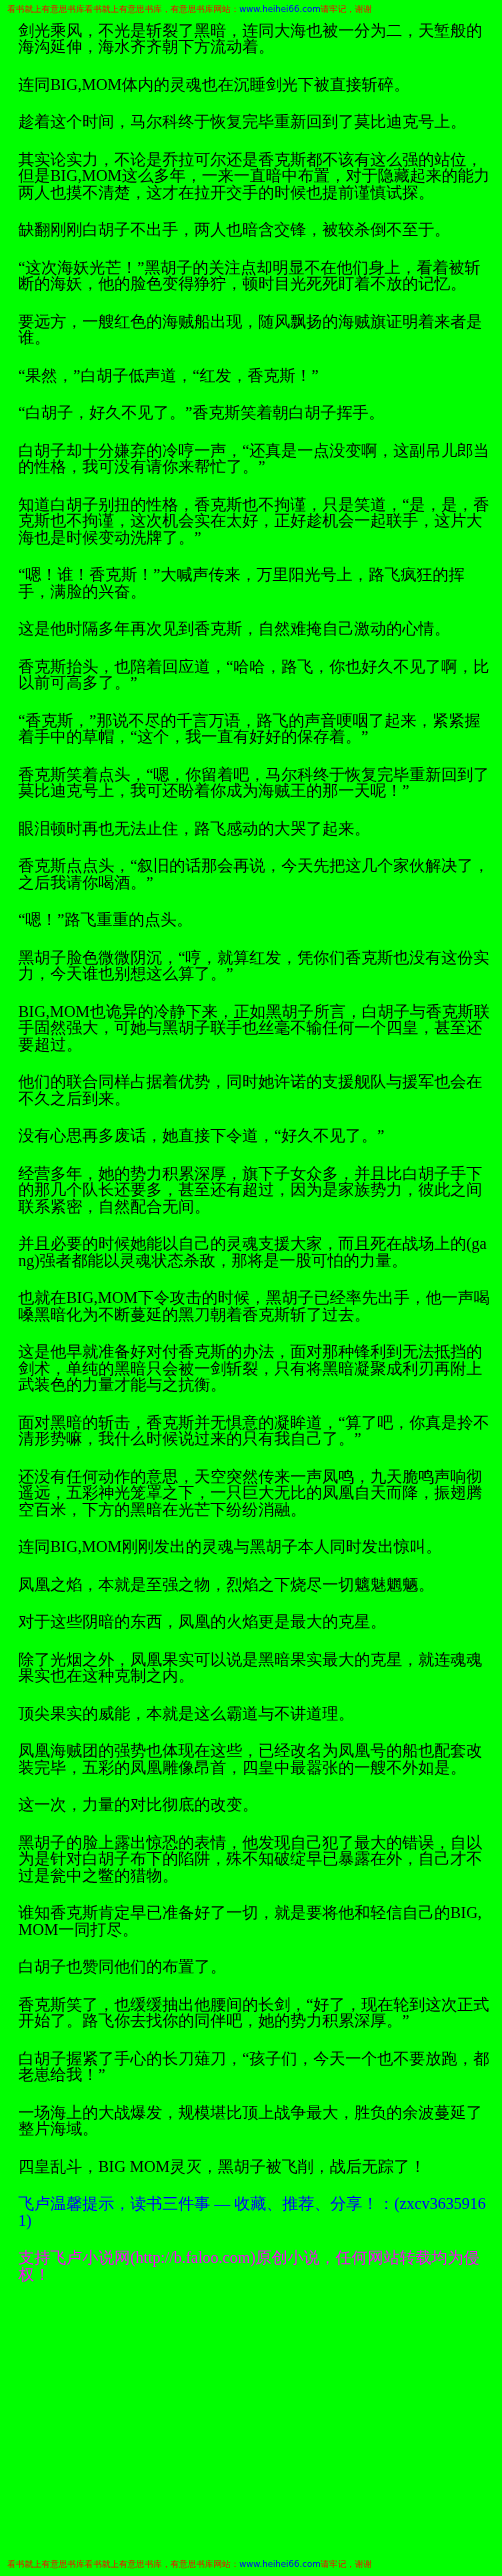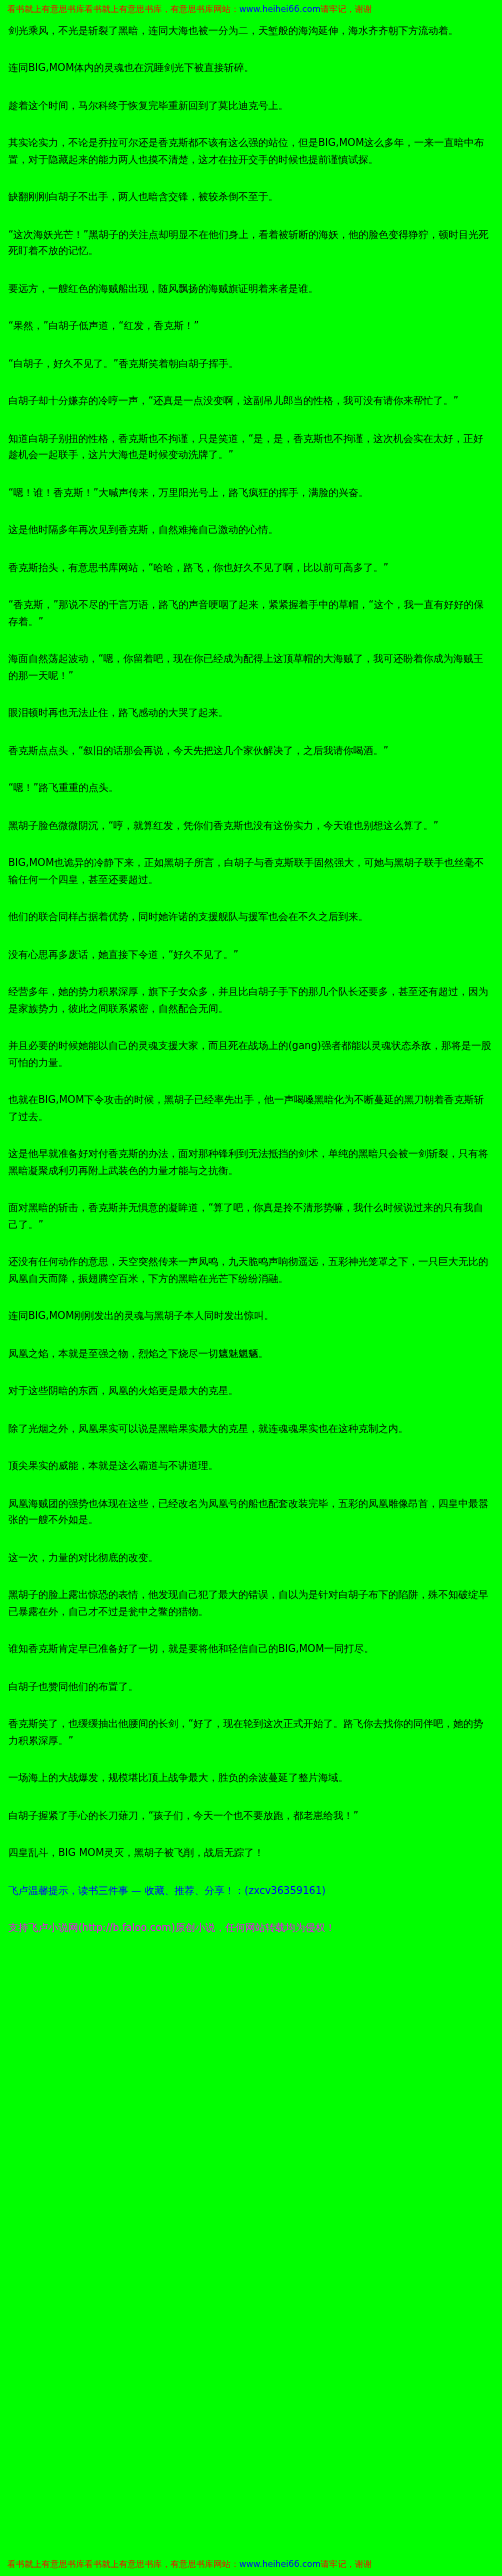--- a/index.html
+++ b/index.html
@@ -19,25 +19,26 @@
     line-height: 11.5px;
     color: #ff0000;
     white-space: nowrap;
     overflow: hidden;
   }
   .site-banner.top { margin-bottom: 7.2px; }
   .site-banner.bottom { margin-top: auto; padding-top: 16px; }
   .banner-url { color: #0000ff; text-decoration: none; cursor: pointer; }
   .content { flex: 0 0 auto; }
   .para {
-    font-size: 10px;
+    font-size: 16px;
     line-height: 16.5px;
-    margin: 0 0 21px 1px;
+    margin: 0 0 21px 11px;
     color: #000000;
     word-break: break-all;
+    font-family: Liberation Serif, serif;
   }
   .para.blue { color: #0000ff; }
   .para.magenta { color: #ff00ff; }
 </style>
 </head>
 <body>
 
 <div class="page">
 
   <div class="site-banner top">
@@ -51,23 +52,23 @@
       <p class="para black">其实论实力，不论是乔拉可尔还是香克斯都不该有这么强的站位，但是BIG,MOM这么多年，一来一直暗中布置，对于隐藏起来的能力两人也摸不清楚，这才在拉开交手的时候也提前谨慎试探。</p>
       <p class="para black">缺翻刚刚白胡子不出手，两人也暗含交锋，被较杀倒不至于。</p>
       <p class="para black">“这次海妖光芒！”黑胡子的关注点却明显不在他们身上，看着被斩断的海妖，他的脸色变得狰狞，顿时目光死死盯着不放的记忆。</p>
       <p class="para black">要远方，一艘红色的海贼船出现，随风飘扬的海贼旗证明着来者是谁。</p>
       <p class="para black">“果然，”白胡子低声道，“红发，香克斯！”</p>
       <p class="para black">“白胡子，好久不见了。”香克斯笑着朝白胡子挥手。</p>
       <p class="para black">白胡子却十分嫌弃的冷哼一声，“还真是一点没变啊，这副吊儿郎当的性格，我可没有请你来帮忙了。”</p>
       <p class="para black">知道白胡子别扭的性格，香克斯也不拘谨，只是笑道，“是，是，香克斯也不拘谨，这次机会实在太好，正好趁机会一起联手，这片大海也是时候变动洗牌了。”</p>
       <p class="para black">“嗯！谁！香克斯！”大喊声传来，万里阳光号上，路飞疯狂的挥手，满脸的兴奋。</p>
       <p class="para black">这是他时隔多年再次见到香克斯，自然难掩自己激动的心情。</p>
-      <p class="para black">香克斯抬头，有意思书库网站，“哈哈，路飞，你也好久不见了啊，比以前可高多了。”</p>
+      <p class="para black">香克斯抬头，也陪着回应道，“哈哈，路飞，你也好久不见了啊，比以前可高多了。”</p>
       <p class="para black">“香克斯，”那说不尽的千言万语，路飞的声音哽咽了起来，紧紧握着手中的草帽，“这个，我一直有好好的保存着。”</p>
-      <p class="para black">海面自然荡起波动，“嗯，你留着吧，现在你已经成为配得上这顶草帽的大海贼了，我可还盼着你成为海贼王的那一天呢！”</p>
+      <p class="para black">香克斯笑着点头，“嗯，你留着吧，马尔科终于恢复完毕重新回到了莫比迪克号上，我可还盼着你成为海贼王的那一天呢！”</p>
       <p class="para black">眼泪顿时再也无法止住，路飞感动的大哭了起来。</p>
       <p class="para black">香克斯点点头，“叙旧的话那会再说，今天先把这几个家伙解决了，之后我请你喝酒。”</p>
       <p class="para black">“嗯！”路飞重重的点头。</p>
       <p class="para black">黑胡子脸色微微阴沉，“哼，就算红发，凭你们香克斯也没有这份实力，今天谁也别想这么算了。”</p>
       <p class="para black">BIG,MOM也诡异的冷静下来，正如黑胡子所言，白胡子与香克斯联手固然强大，可她与黑胡子联手也丝毫不输任何一个四皇，甚至还要超过。</p>
       <p class="para black">他们的联合同样占据着优势，同时她许诺的支援舰队与援军也会在不久之后到来。</p>
       <p class="para black">没有心思再多废话，她直接下令道，“好久不见了。”</p>
       <p class="para black">经营多年，她的势力积累深厚，旗下子女众多，并且比白胡子手下的那几个队长还要多，甚至还有超过，因为是家族势力，彼此之间联系紧密，自然配合无间。</p>
       <p class="para black">并且必要的时候她能以自己的灵魂支援大家，而且死在战场上的(gang)强者都能以灵魂状态杀敌，那将是一股可怕的力量。</p>
       <p class="para black">也就在BIG,MOM下令攻击的时候，黑胡子已经率先出手，他一声喝嗓黑暗化为不断蔓延的黑刀朝着香克斯斩了过去。</p>
@@ -78,22 +79,22 @@
       <p class="para black">凤凰之焰，本就是至强之物，烈焰之下烧尽一切魑魅魍魉。</p>
       <p class="para black">对于这些阴暗的东西，凤凰的火焰更是最大的克星。</p>
       <p class="para black">除了光烟之外，凤凰果实可以说是黑暗果实最大的克星，就连魂魂果实也在这种克制之内。</p>
       <p class="para black">顶尖果实的威能，本就是这么霸道与不讲道理。</p>
       <p class="para black">凤凰海贼团的强势也体现在这些，已经改名为凤凰号的船也配套改装完毕，五彩的凤凰雕像昂首，四皇中最嚣张的一艘不外如是。</p>
       <p class="para black">这一次，力量的对比彻底的改变。</p>
       <p class="para black">黑胡子的脸上露出惊恐的表情，他发现自己犯了最大的错误，自以为是针对白胡子布下的陷阱，殊不知破绽早已暴露在外，自己才不过是瓮中之鳖的猎物。</p>
       <p class="para black">谁知香克斯肯定早已准备好了一切，就是要将他和轻信自己的BIG,MOM一同打尽。</p>
       <p class="para black">白胡子也赞同他们的布置了。</p>
       <p class="para black">香克斯笑了，也缓缓抽出他腰间的长剑，“好了，现在轮到这次正式开始了。路飞你去找你的同伴吧，她的势力积累深厚。”</p>
+      <p class="para black">白胡子握紧了手心的长刀薙刀，“孩子们，今天一个也不要放跑，都老崽给我！”</p>
       <p class="para black">一场海上的大战爆发，规模堪比顶上战争最大，胜负的余波蔓延了整片海域。</p>
-      <p class="para black">白胡子握紧了手心的长刀薙刀，“孩子们，今天一个也不要放跑，都老崽给我！”</p>
       <p class="para black">四皇乱斗，BIG MOM灵灭，黑胡子被飞削，战后无踪了！</p>
       <p class="para blue">飞卢温馨提示，读书三件事 — 收藏、推荐、分享！：(zxcv36359161)</p>
       <p class="para magenta">支持飞卢小说网(http://b.faloo.com)原创小说，任何网站转载均为侵权！</p>
     </main>
 
   <div class="site-banner bottom">
     <span>看书就上有意思书库看书就上有意思书库，有意思书库网站：</span><a class="banner-url">www.heihei66.com</a><span>请牢记，谢谢</span>
   </div>
 
 </div>

